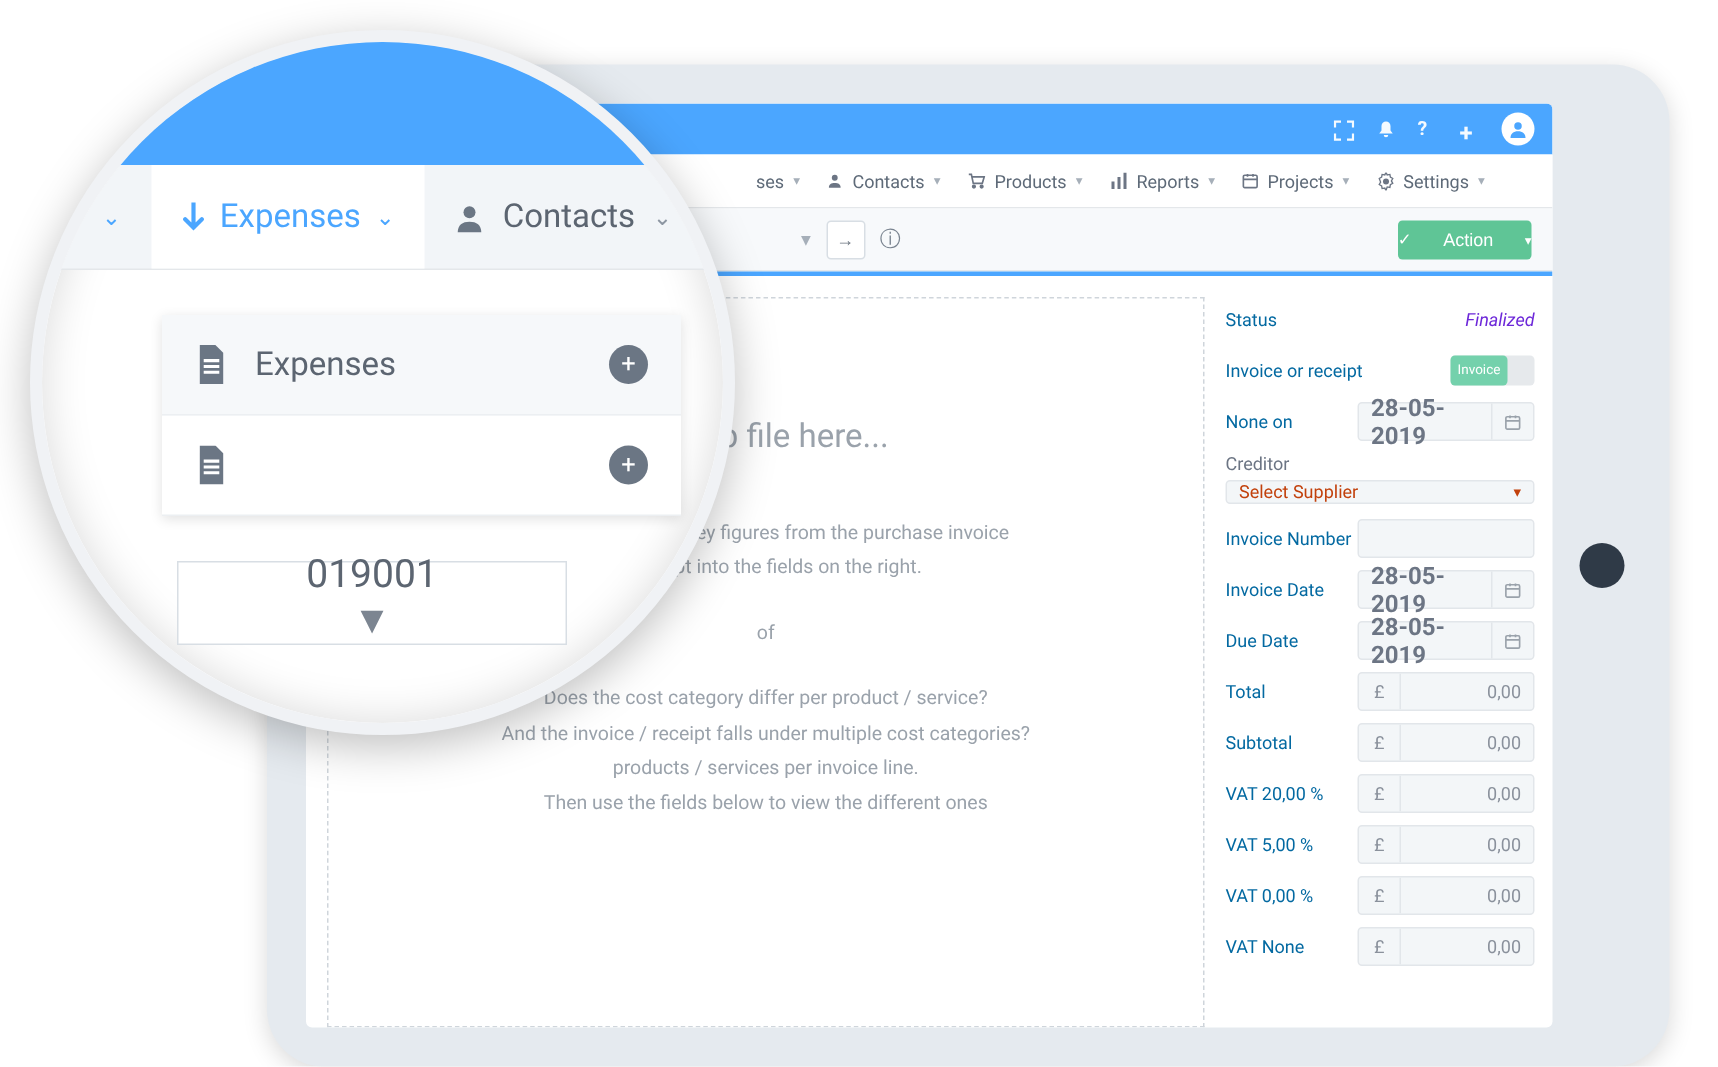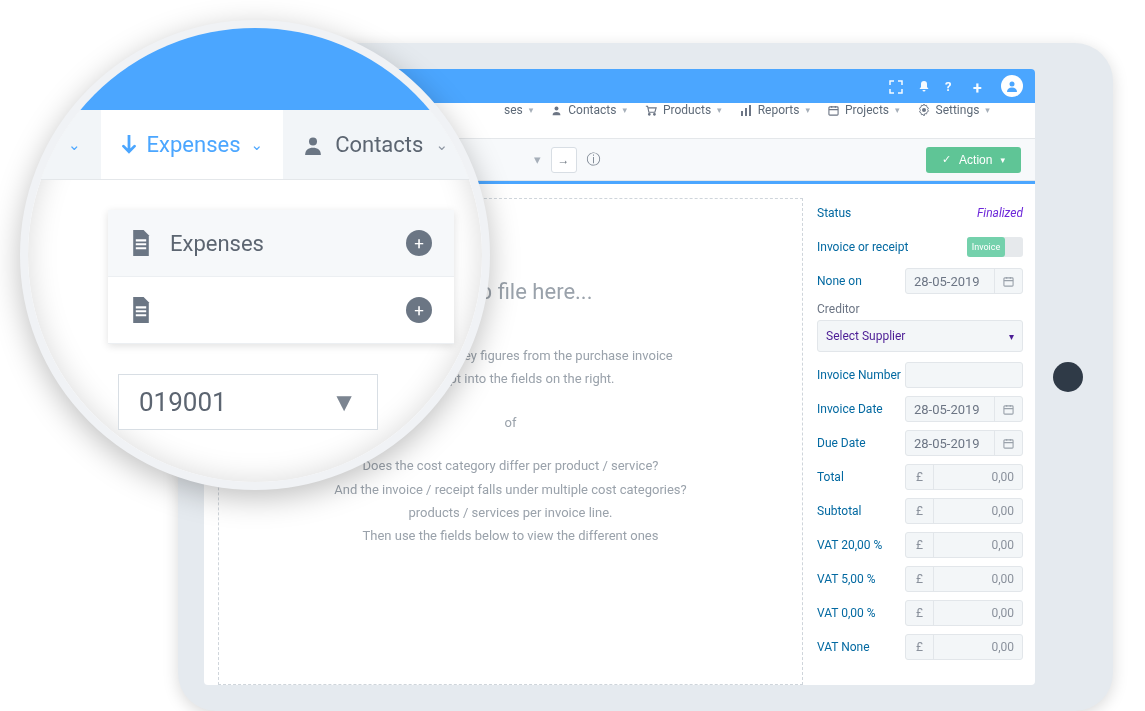--- a/index.html
+++ b/index.html
@@ -59,21 +59,21 @@
     background: #fff;
     display: flex; align-items: center; justify-content: center;
   }
 
   
   .nav {
     height: 36px;
     background: #fff;
     border-bottom: 1px solid #e4e7ea;
     display: flex;
-    align-items: flex-start;
+    align-items: center;
     gap: 18px;
     padding: 0 16px 0 300px;
     font-size: 12px;
     color: #5e6a78;
   }
   .nav-item { display: flex; align-items: center; gap: 6px; cursor: pointer; }
   .nav-item .chev { font-size: 9px; color: #a6afb9; }
 
   
   .subbar {
@@ -91,24 +91,24 @@
     border: 1px solid #d8dee4;
     background: #fff;
     border-radius: 3px;
     display: flex; align-items: center; justify-content: center;
     font-size: 12px; color: #6c7680;
   }
   .action-btn {
     background: #5fc596;
     color: #fff;
     font-size: 12px;
-    padding: 6px 16px;
+    padding: 6px 0;
     border: none;
     border-radius: 3px;
-    display: flex; align-items: center; gap: 8px;
+    display: flex; align-items: center; gap: 21px;
   }
   .action-btn::before { content: '✓'; font-size: 11px; }
 
   
   .content {
     flex: 1;
     display: flex;
     overflow: hidden;
     border-top: 3px solid #4ba6ff;
   }
@@ -140,22 +140,23 @@
   .form-row label { color: #0369a1; }
   .form-row .val { color: #6d28d9; font-style: italic; }
   .field-input {
     display: flex;
     align-items: center;
     width: 118px;
     height: 26px;
     background: #f3f6f8;
     border: 1px solid #e2e6ea;
     border-radius: 3px;
-    font-size: 13px;
+    font-size: 16px;
     color: #6c7584;
+    font-weight: bold;
   }
   .field-input .text { flex:1; padding: 0 8px; }
   .field-input .suffix-icon {
     width: 28px; height: 100%;
     display: flex; align-items: center; justify-content: center;
     border-left: 1px solid #e2e6ea;
     color: #9aa2ab;
   }
   .money-input {
     display: flex;
@@ -182,27 +183,27 @@
     position: absolute; left: 0; top: 0; bottom: 0;
     width: 38px;
     background: #74d1ac;
     border-radius: 3px;
     color: #fff;
     font-size: 9px;
     display: flex; align-items: center; justify-content: center;
   }
 
   .supplier-select {
-    width: 100%; height: 32px;
+    width: 100%; height: 16px;
     background: #f3f6f8;
     border: 1px solid #e2e6ea;
     border-radius: 3px;
     display: flex; align-items: center; justify-content: space-between;
     padding: 0 8px;
-    color: #4c1d95;
+    color: #c2410c;
     margin-bottom: 8px;
   }
 
   
   .magnifier-wrap {
     position: absolute;
     top: 0; left: 0;
     width: 540px; height: 600px;
     pointer-events: none;
   }
@@ -265,24 +266,25 @@
     padding: 40px 0 0 50px;
     font-size: 30px;
     color: #4a5360;
     font-weight: 300;
   }
   .lens-number {
     margin: 30px 0 0 90px;
     width: 260px; height: 56px;
     background: #fff;
     border: 1px solid #d8dee4;
-    display: flex; align-items: center; justify-content: space-between;
+    display: flex; align-items: center; justify-content: flex-end;
     padding: 0 20px;
     font-size: 26px;
     color: #5c6571;
+    flex-direction: column;
   }
 
   .handle {
     position: absolute;
     top: 430px; left: 420px;
     width: 140px; height: 200px;
     transform: rotate(38deg);
     z-index: -1;
   }
   .svg-icon { display: inline-block; }

